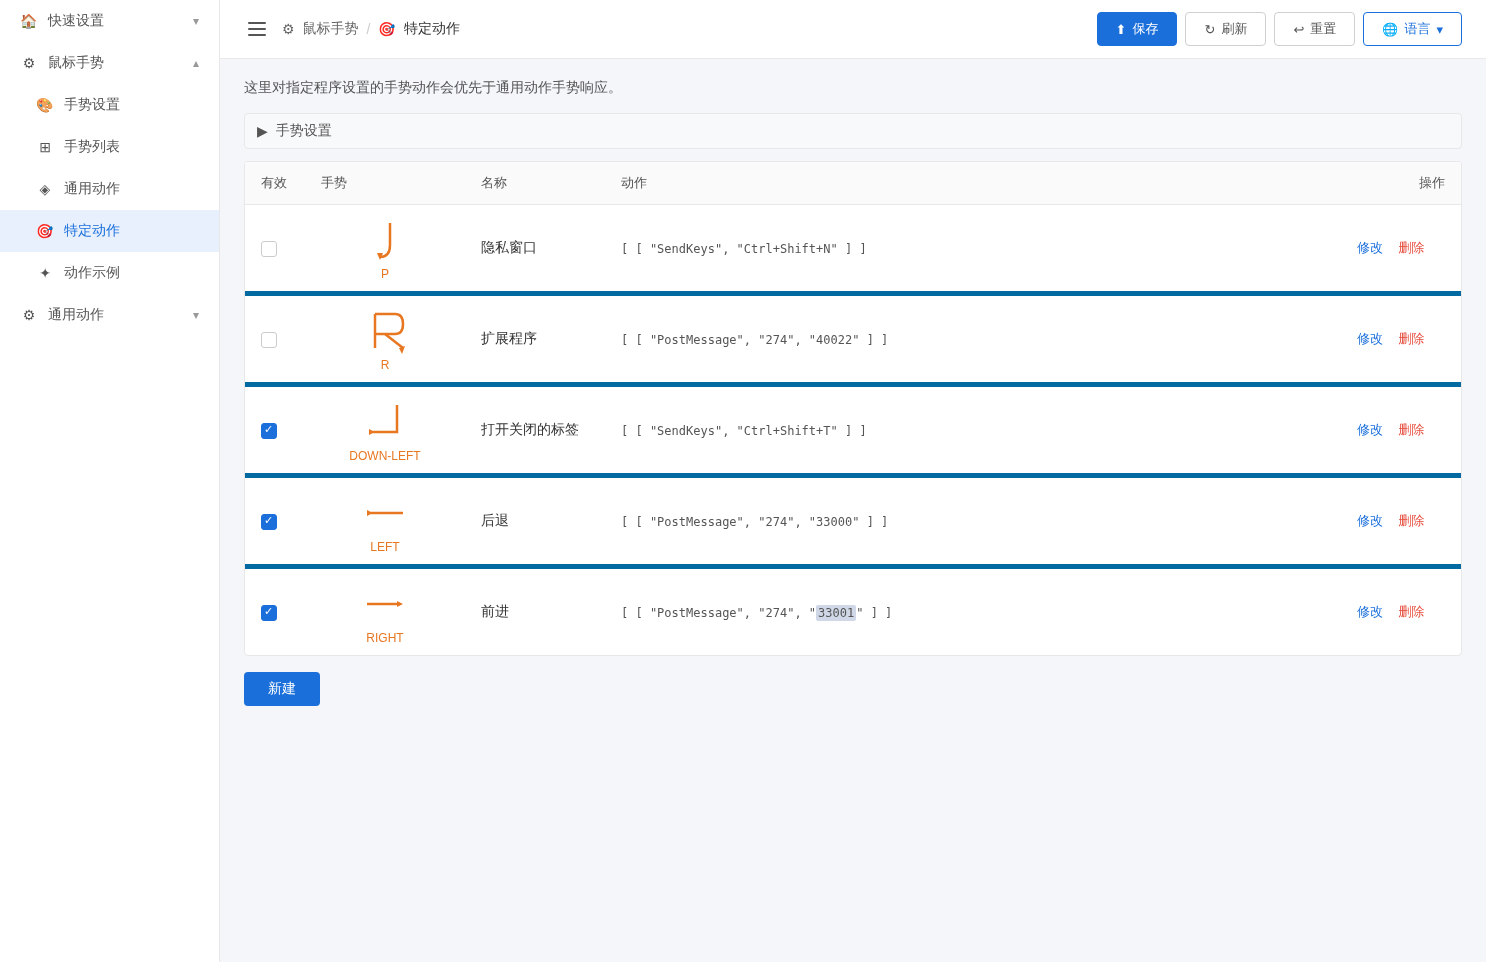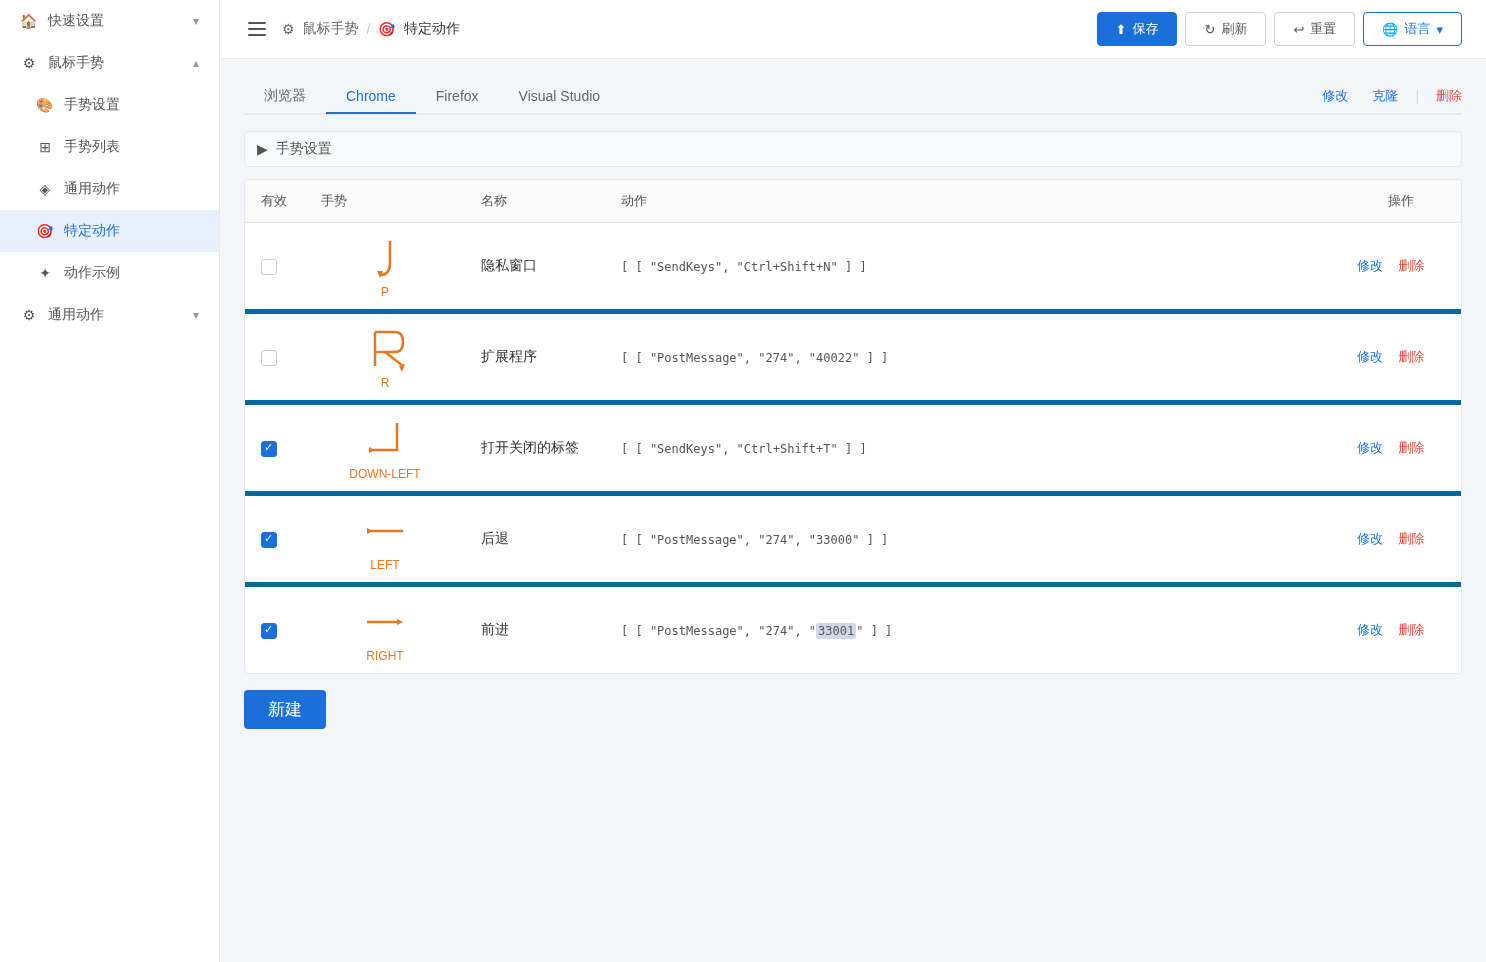--- a/index.html
+++ b/index.html
@@ -46,21 +46,21 @@
     
     .table-wrapper { border: 1px solid #e8e8e8; border-radius: 4px; background: #fff; overflow: hidden; }
     table { width: 100%; border-collapse: collapse; }
     thead tr { background: #fafafa; }
     th { padding: 12px 16px; text-align: left; font-weight: 500; color: #555; border-bottom: 1px solid #e8e8e8; font-size: 13px; }
     td { padding: 10px 16px; border-bottom: 5px solid #0369a1; vertical-align: middle; }
     tr:last-child td { border-bottom: none; }
     .col-valid { width: 60px; font-family: Liberation Mono, monospace; }
     .col-gesture { width: 160px; text-align: left; }
     .col-name { width: 140px; }
-    .col-op { width: 120px; text-align: center; }
+    .col-op { width: 120px; text-align: right; }
 
     
     .checkbox { width: 16px; height: 16px; border: 1px solid #ccc; border-radius: 3px; appearance: none; -webkit-appearance: none; cursor: pointer; display: inline-block; vertical-align: middle; position: relative; }
     .checkbox:checked { background: #1a6fdb; border-color: #1a6fdb; }
     .checkbox:checked::after { content: '✓'; color: #fff; font-size: 11px; position: absolute; top: -1px; left: 2px; }
 
     
     .gesture-cell { display: flex; flex-direction: column; align-items: center; gap: 2px; }
     .gesture-name { color: #999; font-size: 12px; }
 
@@ -69,21 +69,21 @@
 
     
     .action-text { font-family: monospace; font-size: 12px; color: #555; }
     .highlight { background: #d0d8e8; border-radius: 2px; padding: 1px 2px; }
 
     
     .op-btn { color: #1a6fdb; cursor: pointer; font-size: 13px; background: none; border: none; }
     .op-btn.danger { color: #e74c3c; }
 
     
-    .new-btn { margin-top: 16px; padding: 8px 24px; background: #1a6fdb; color: #fff; border: none; border-radius: 4px; cursor: pointer; font-size: 17px; }
+    .new-btn { margin-top: 16px; padding: 8px 24px; background: #1a6fdb; color: #fff; border: none; border-radius: 4px; cursor: pointer; font-size: 14px; }
 
     
     .menu-icon { display: flex; flex-direction: column; gap: 4px; cursor: pointer; padding: 4px; }
     .menu-icon span { display: block; width: 18px; height: 2px; background: #555; border-radius: 1px; }
 
     .orange { color: #e87722; }
   </style>
 </head>
 <body>
 
@@ -155,35 +155,23 @@
       </button>
       <button class="btn btn-language">
         <span>🌐</span>
         <span>语言</span>
         <span>▾</span>
       </button>
     </div>
   </div>
 
   <div class="content">
-
-    
-    <div class="tabs">
-      <div class="tab">浏览器</div>
-      <div class="tab active">Chrome</div>
-      <div class="tab">Firefox</div>
-      <div class="tab">Visual Studio</div>
-      <div class="tab-actions">
-        <span class="tab-action-btn">修改</span>
-        <span class="tab-separator"> </span>
-        <span class="tab-action-btn">克隆</span>
-        <span class="tab-separator">｜</span>
-        <span class="tab-action-btn danger">删除</span>
-      </div>
-    </div>
+    <p class="description">这里对指定程序设置的手势动作会优先于通用动作手势响应。</p>
+
+    
 
     
     <div class="program-section">
       <div class="program-header">
         <span>▶</span>
         <span>手势设置</span>
       </div>
     </div>
 
     

